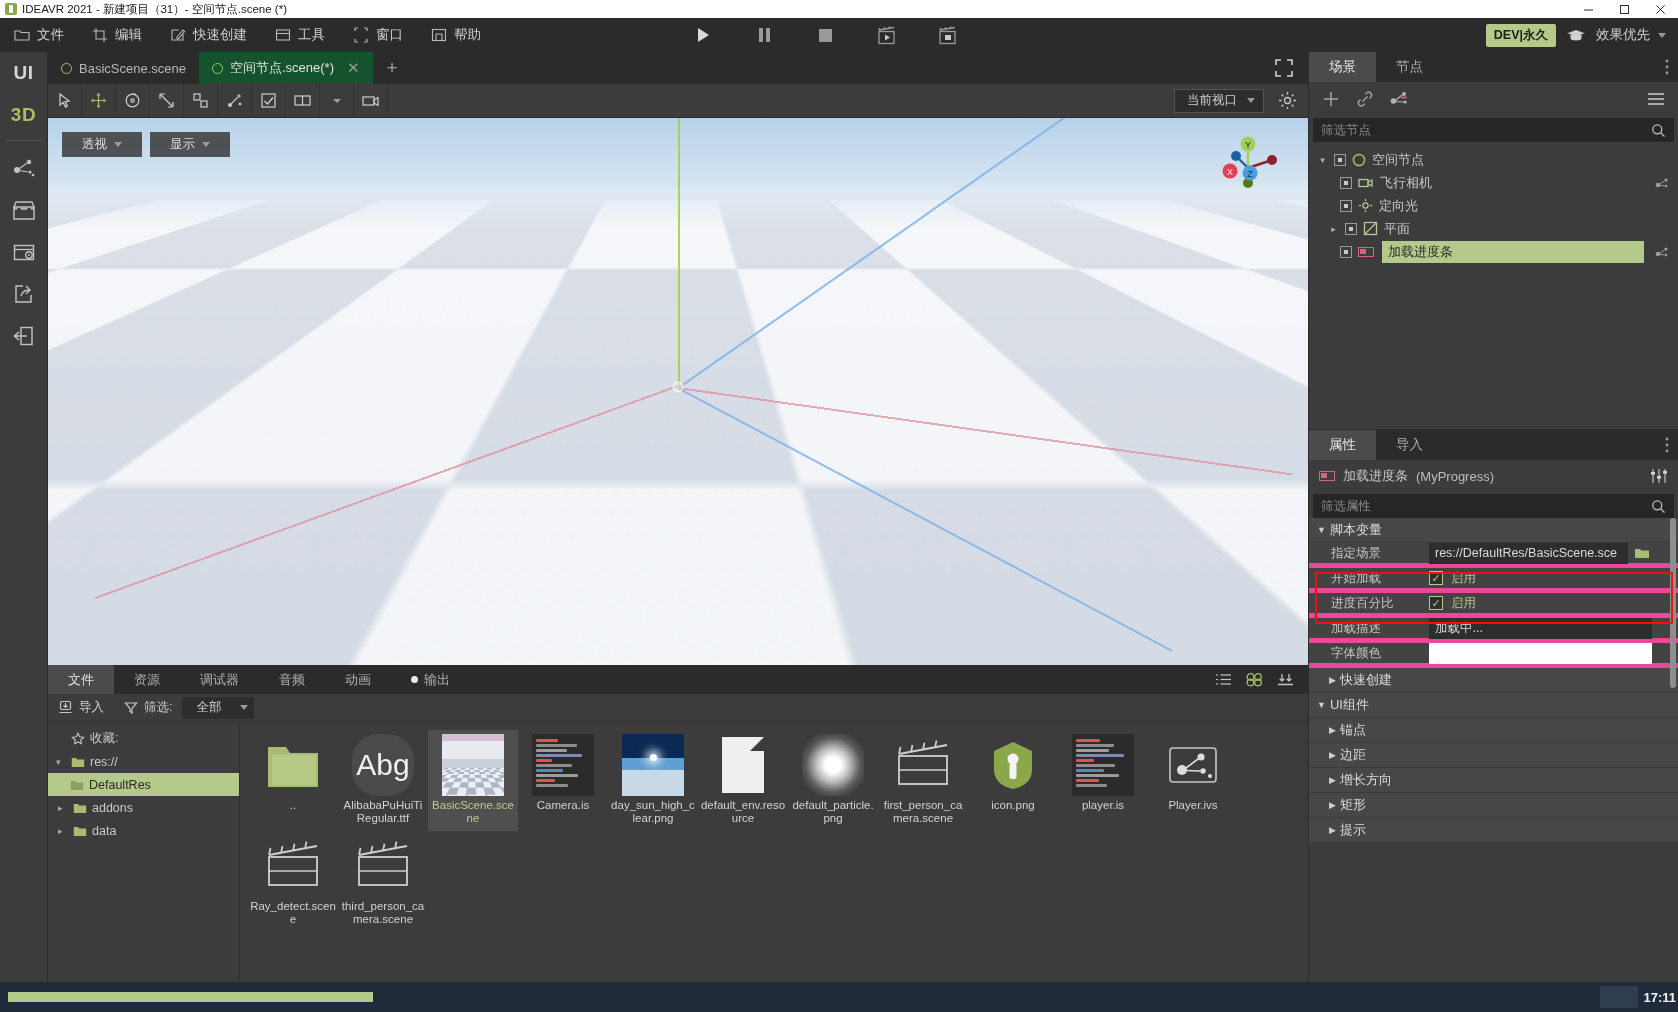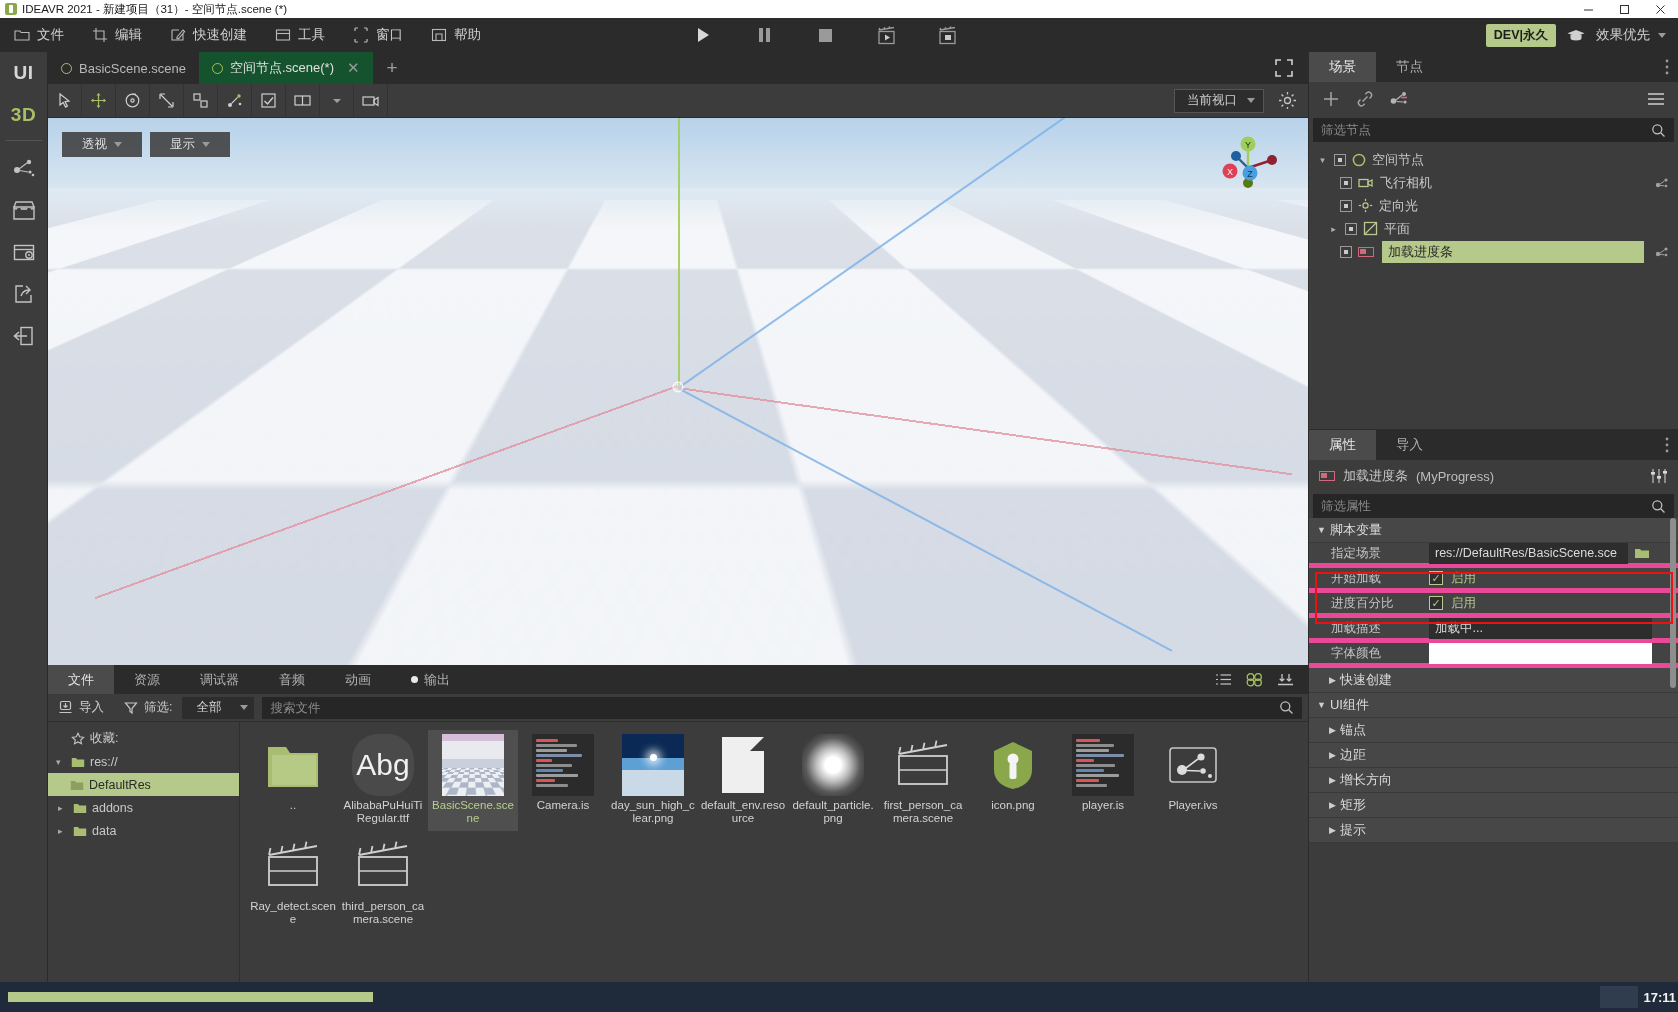--- a/index.html
+++ b/index.html
@@ -649,27 +649,20 @@
       </div>
       <div class="bt-btn">
         <svg width="14" height="14" viewBox="0 0 14 14">
           <path d="M1.5 2h11L8 7.5V12L6 10.5V7.5z" fill="none" stroke="#c5c5c5" stroke-width="1.2"></path>
         </svg>
         <span>筛选:</span>
       </div>
       <div class="flt-sel">
         <span>全部</span>
         <span class="caret"></span>
-      </div>
-      <div class="srch">
-        <input placeholder="搜索文件" style="">
-        <svg width="15" height="15" viewBox="0 0 15 15">
-          <circle cx="6.3" cy="6.3" r="4.5" fill="none" stroke="#bdbdbd" stroke-width="1.3"></circle>
-          <line x1="9.7" y1="9.7" x2="13.5" y2="13.5" stroke="#bdbdbd" stroke-width="1.3"></line>
-        </svg>
       </div>
     </div>
 
     <div class="bp-body">
 
       <div class="fs-tree">
         <div class="tr-row">
           <span class="tr-arrow"></span>
           <svg width="14" height="14" viewBox="0 0 14 14">
             <path d="M7 1.2l1.7 3.6 3.9.5-2.9 2.7.8 3.8L7 9.9l-3.5 1.9.8-3.8L1.4 5.3l3.9-.5z" fill="none" stroke="#c5c5c5" stroke-width="1.1"></path>

